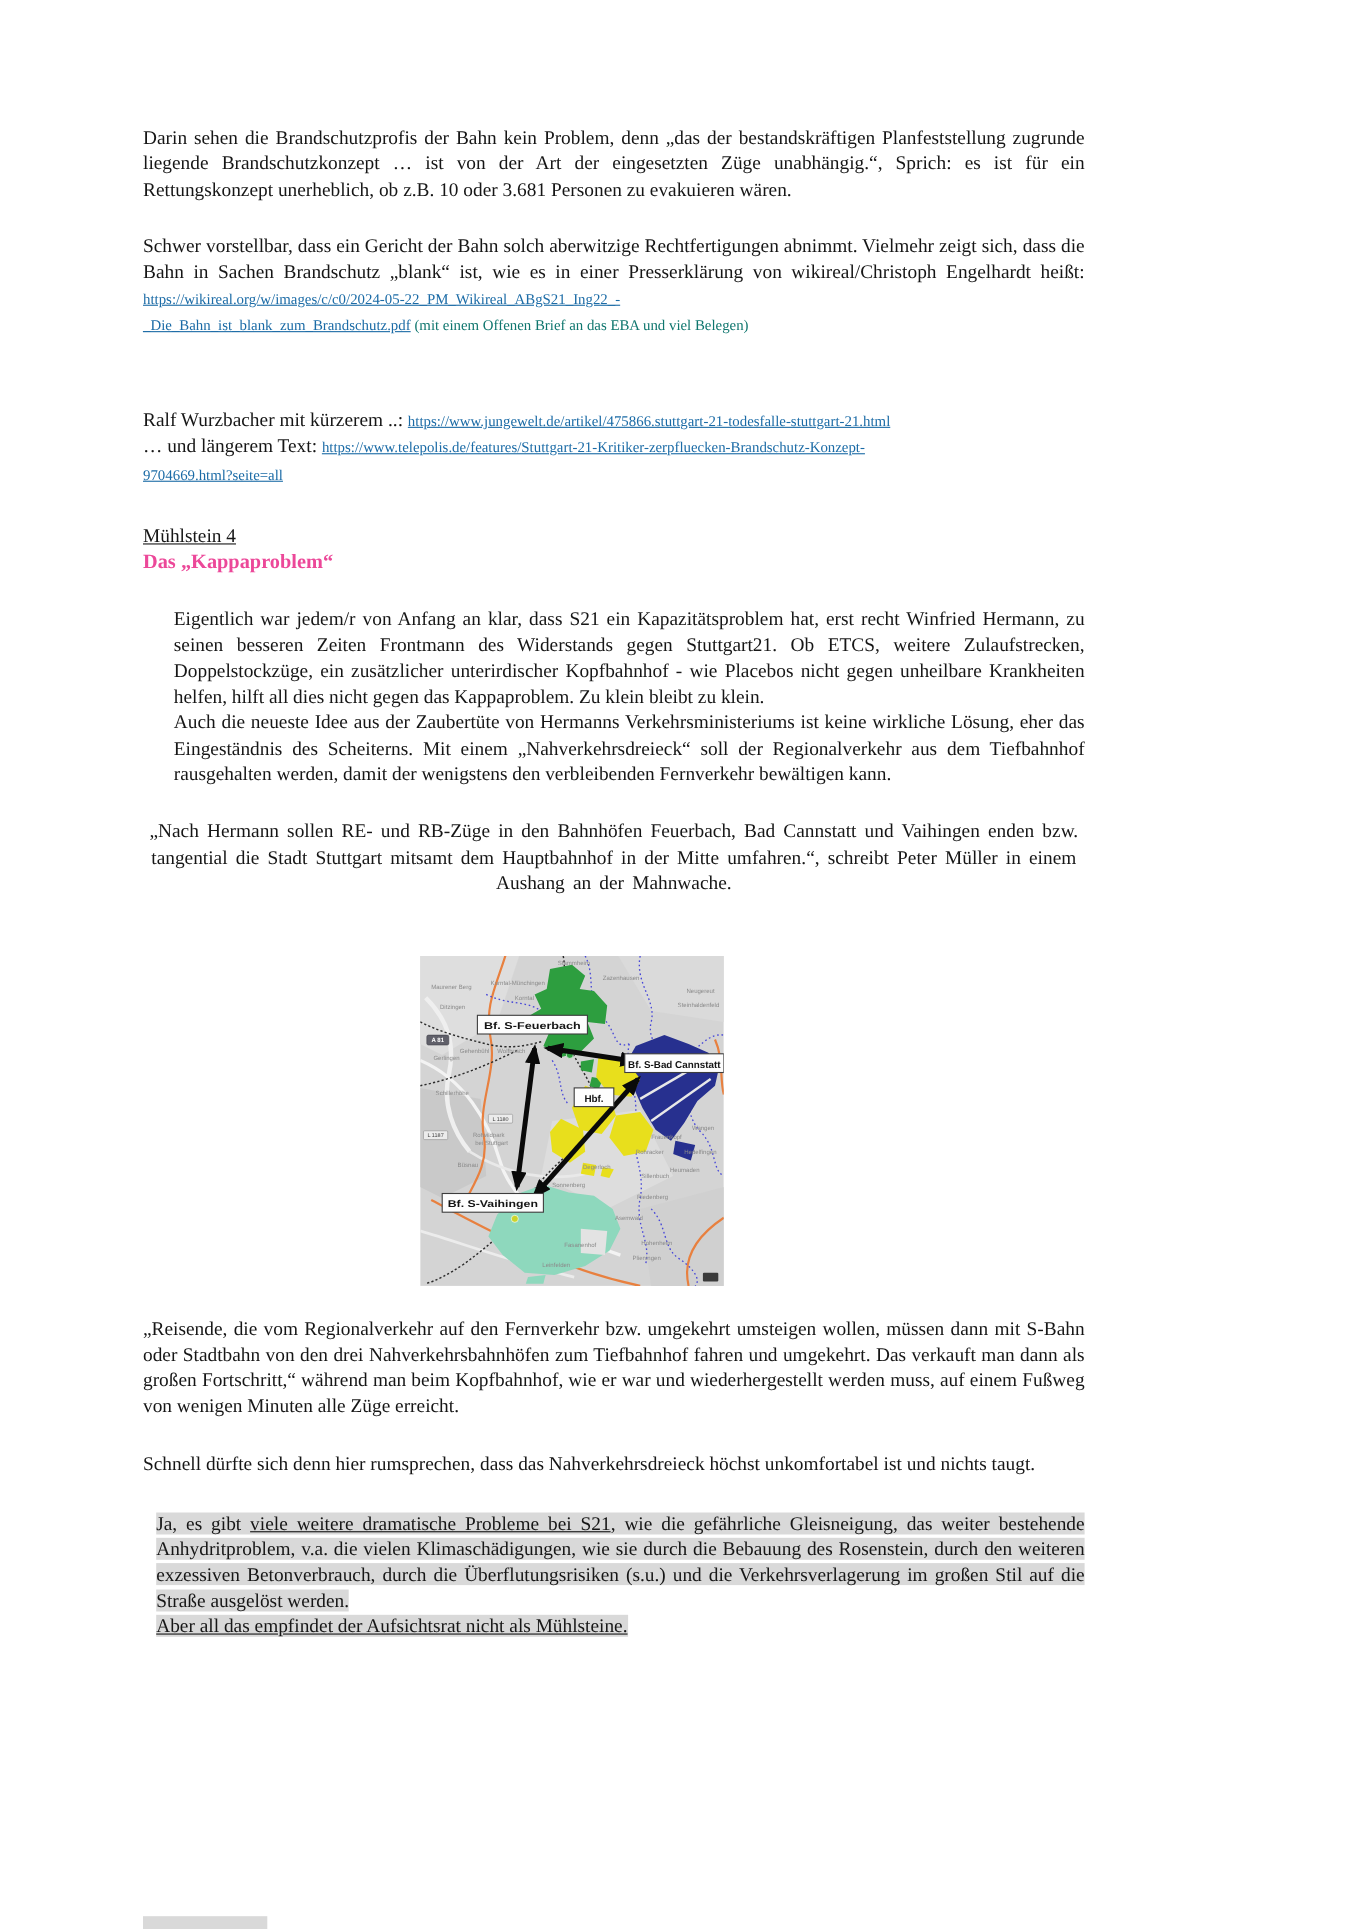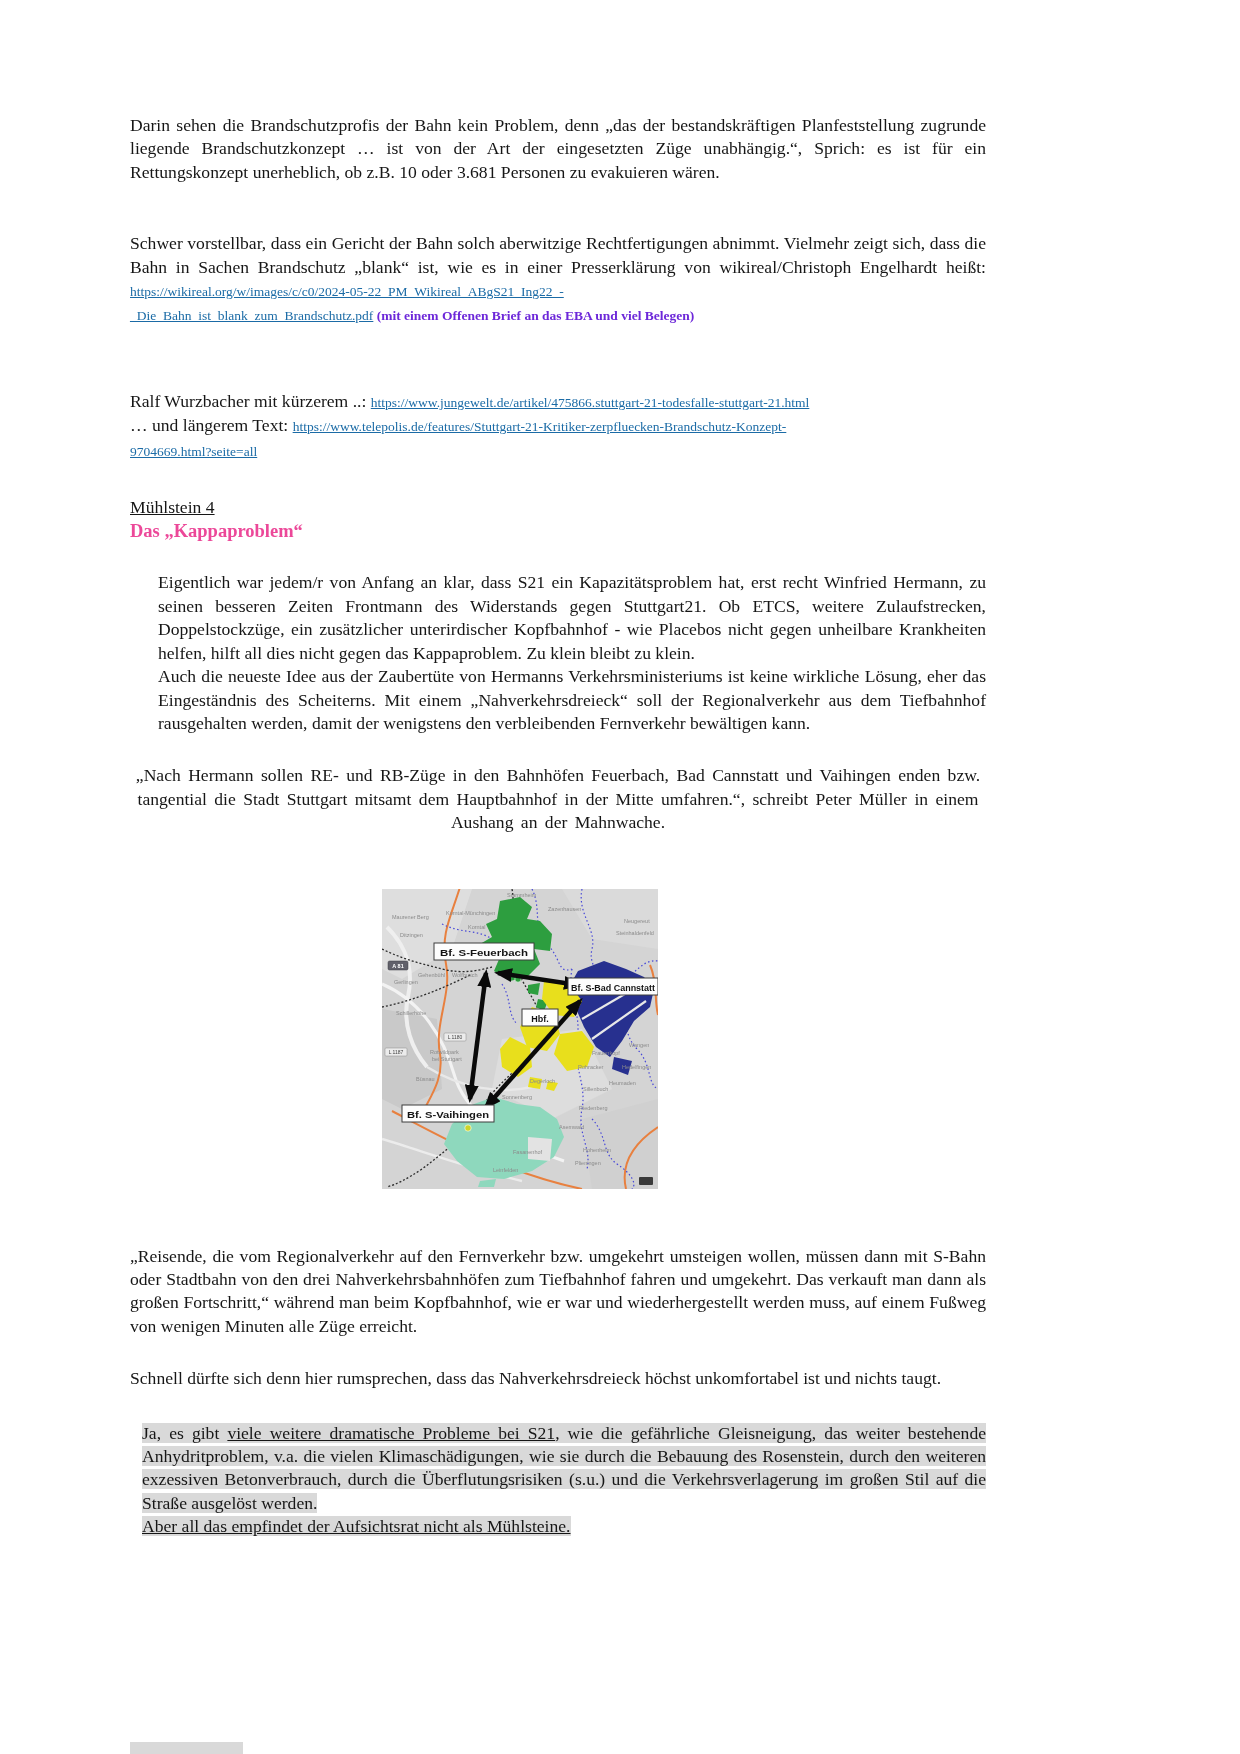--- a/index.html
+++ b/index.html
@@ -1,34 +1,34 @@
 <!DOCTYPE html>
 <html><head>
 <meta charset="utf-8">
 <style>
   html,body{margin:0;padding:0;}
   body{width:1240px;height:1754px;background:#ffffff;font-family:"Liberation Serif",serif;color:#161616;}
   .page{position:relative;width:1240px;height:1754px;overflow:hidden;background:#fff;}
   .content{position:absolute;left:130px;top:0;width:856px;}
   .para{margin:0;font-size:17.6px;line-height:23.4px;text-align:justify;}
   .p1{margin-top:114px;}
-  .p2{margin-top:48px;}
+  .p2{margin-top:28px;}
   .p3{margin-top:62px;text-align:left;}
   .heading{margin-top:33px;}
   .heading .h-line1{font-size:17.6px;line-height:23.4px;text-decoration:underline;}
   .heading .h-line2{font-size:18.5px;line-height:24px;font-weight:bold;}
   .p4{margin-top:28px;margin-left:28px;}
   .p6{margin-top:29px;text-align:center;word-spacing:3px;}
   .mapwrap{margin-top:54px;margin-left:252px;width:268px;height:300px;}
-  .p7{margin-top:56px;}
+  .p7{margin-top:28px;}
   .p8{margin-top:29px;}
   .p9{margin-top:31px;padding-left:12px;}
   a.link{text-decoration:underline;cursor:pointer;}
   .small{font-size:13.5px;}
-  .note{color:#6d28d9;font-weight:bold;}
+  .note{color:#0f766e;}
   .hl{background:#d9d9d9;}
   .hl-para .hl{box-decoration-break:clone;-webkit-box-decoration-break:clone;}
   .cutoff{position:absolute;left:130px;top:1742px;width:113px;height:12px;background:#d9d9d9;overflow:hidden;}
   
   .place{font:5.5px "Liberation Sans",sans-serif;fill:#8b8b8b;}
   .stlabel{font-weight:bold;font-family:"Liberation Sans",sans-serif;font-size:9px;fill:#141414;}
   .badge-t{font-weight:bold;font-family:"Liberation Sans",sans-serif;font-size:5.5px;fill:#ffffff;}
   .badge-l{font-family:"Liberation Sans",sans-serif;font-size:5px;fill:#444444;}
 </style>
 </head>

